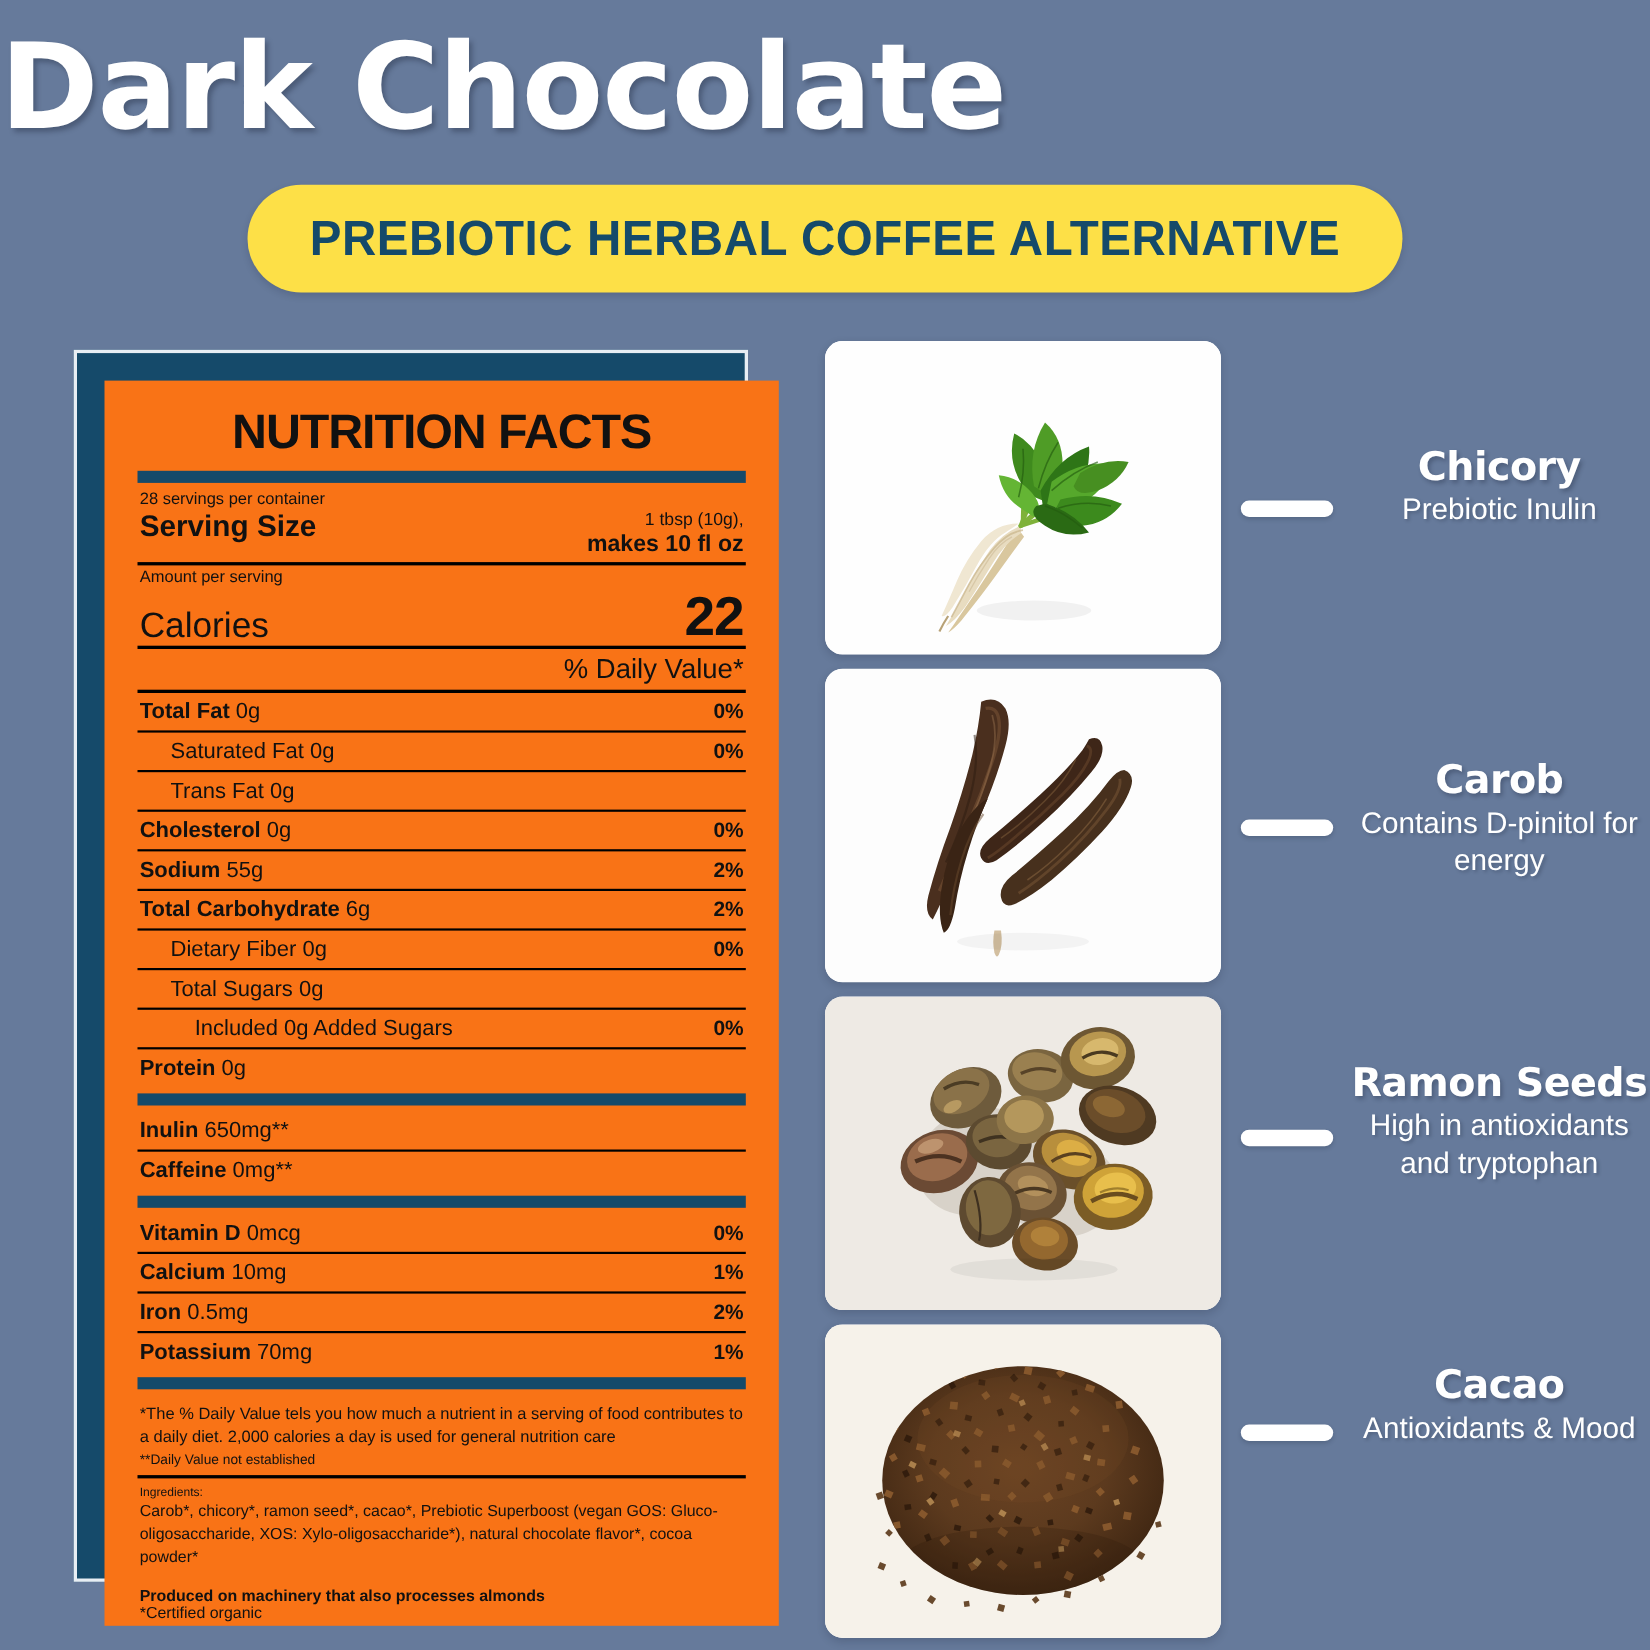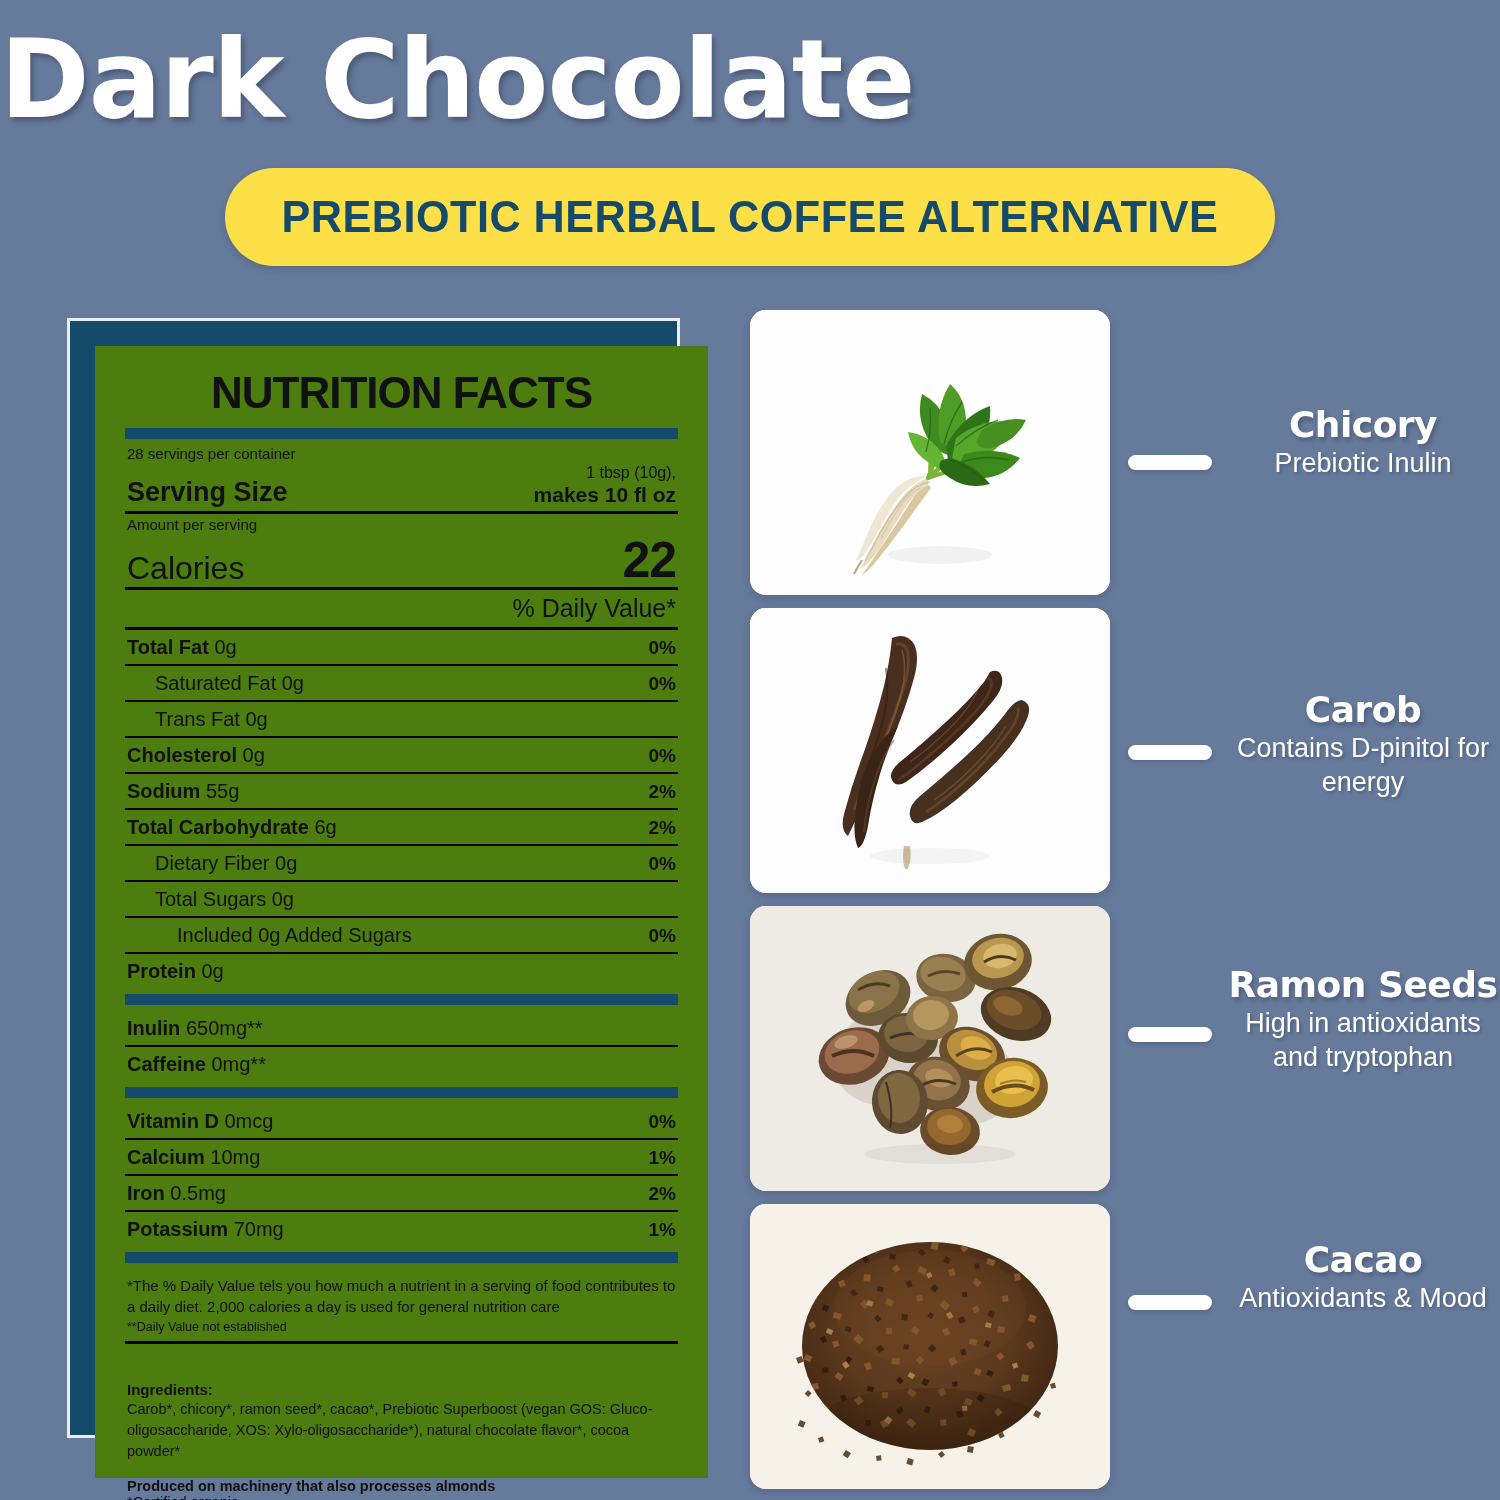--- a/index.html
+++ b/index.html
@@ -52,21 +52,21 @@
     position:absolute;
     left:0; top:0;
     width:613px; height:1120px;
     background:#154a6a;
     border:3px solid #e8eef4;
   }
   #nutrition-card{
     position:absolute;
     left:28px; top:28px;
     width:613px; height:1132px;
-    background:#4d7c0f;
+    background:#f97316;
     padding:22px 30px 10px 30px;
   }
 
   #nf-title{
     font-size:44px;
     font-weight:bold;
     text-align:center;
     letter-spacing:-1px;
     color:#111;
     font-family:"Liberation Sans", sans-serif;
@@ -79,36 +79,36 @@
 
   .row{ display:flex; justify-content:space-between; align-items:baseline; padding:6px 2px 5px 2px; }
   .row .lbl{ font-size:20px; color:#111; }
   .row .dv { font-size:19px; color:#111; }
   .b{ font-weight:bold; }
   .ind1{ padding-left:30px; }
   .ind2{ padding-left:52px; }
 
   
   .small-line{ font-size:15px; color:#111; padding-left:2px; }
-  #serving-row{ display:flex; justify-content:space-between; align-items:flex-end; padding:2px 2px 4px 2px;}
+  #serving-row{ display:flex; justify-content:space-between; align-items:flex-start; padding:2px 2px 4px 2px;}
   #serving-left{ }
   #serving-size-lbl{ font-size:27px; font-weight:bold; color:#111; line-height:1.1; }
   #serving-right{ text-align:right; }
   #serving-amt1{ font-size:16px; font-weight:normal; color:#111; }
   #serving-amt2{ font-size:21px; font-weight:bold; color:#111; line-height:1.2;}
 
   #cal-row{ display:flex; justify-content:space-between; align-items:flex-end; padding:2px 2px 2px 2px;}
   #cal-lbl{ font-size:32px; color:#111; line-height:1.05; }
   #cal-val{ font-size:50px; font-weight:bold; color:#111; line-height:1; letter-spacing:-1px;}
   #dv-head{ text-align:right; font-size:25px; color:#111; padding:4px 2px 4px 0; }
 
   
   #footnote{ font-size:15px; line-height:1.42; color:#111; padding:6px 2px 0 2px; }
   #footnote2{ font-size:12.5px; line-height:1.3; color:#111; padding:1px 2px 6px 2px; }
-  #ing-head{ font-size:15px; font-weight:bold; color:#111; padding:7px 2px 1px 2px;margin-top:30px;}
+  #ing-head{ font-size:11px; font-weight:normal; color:#111; padding:7px 2px 1px 2px;}
   #ing-body{ font-size:14.5px; line-height:1.45; color:#111; padding:0 2px; }
   #allergen{ font-size:14.5px; font-weight:bold; color:#111; padding:16px 2px 0 2px;}
   #organic{ font-size:14.5px; color:#111; padding:0 2px;}
 
   
   .photo-card{
     position:absolute;
     left:750px;
     width:360px;
     height:285px;

